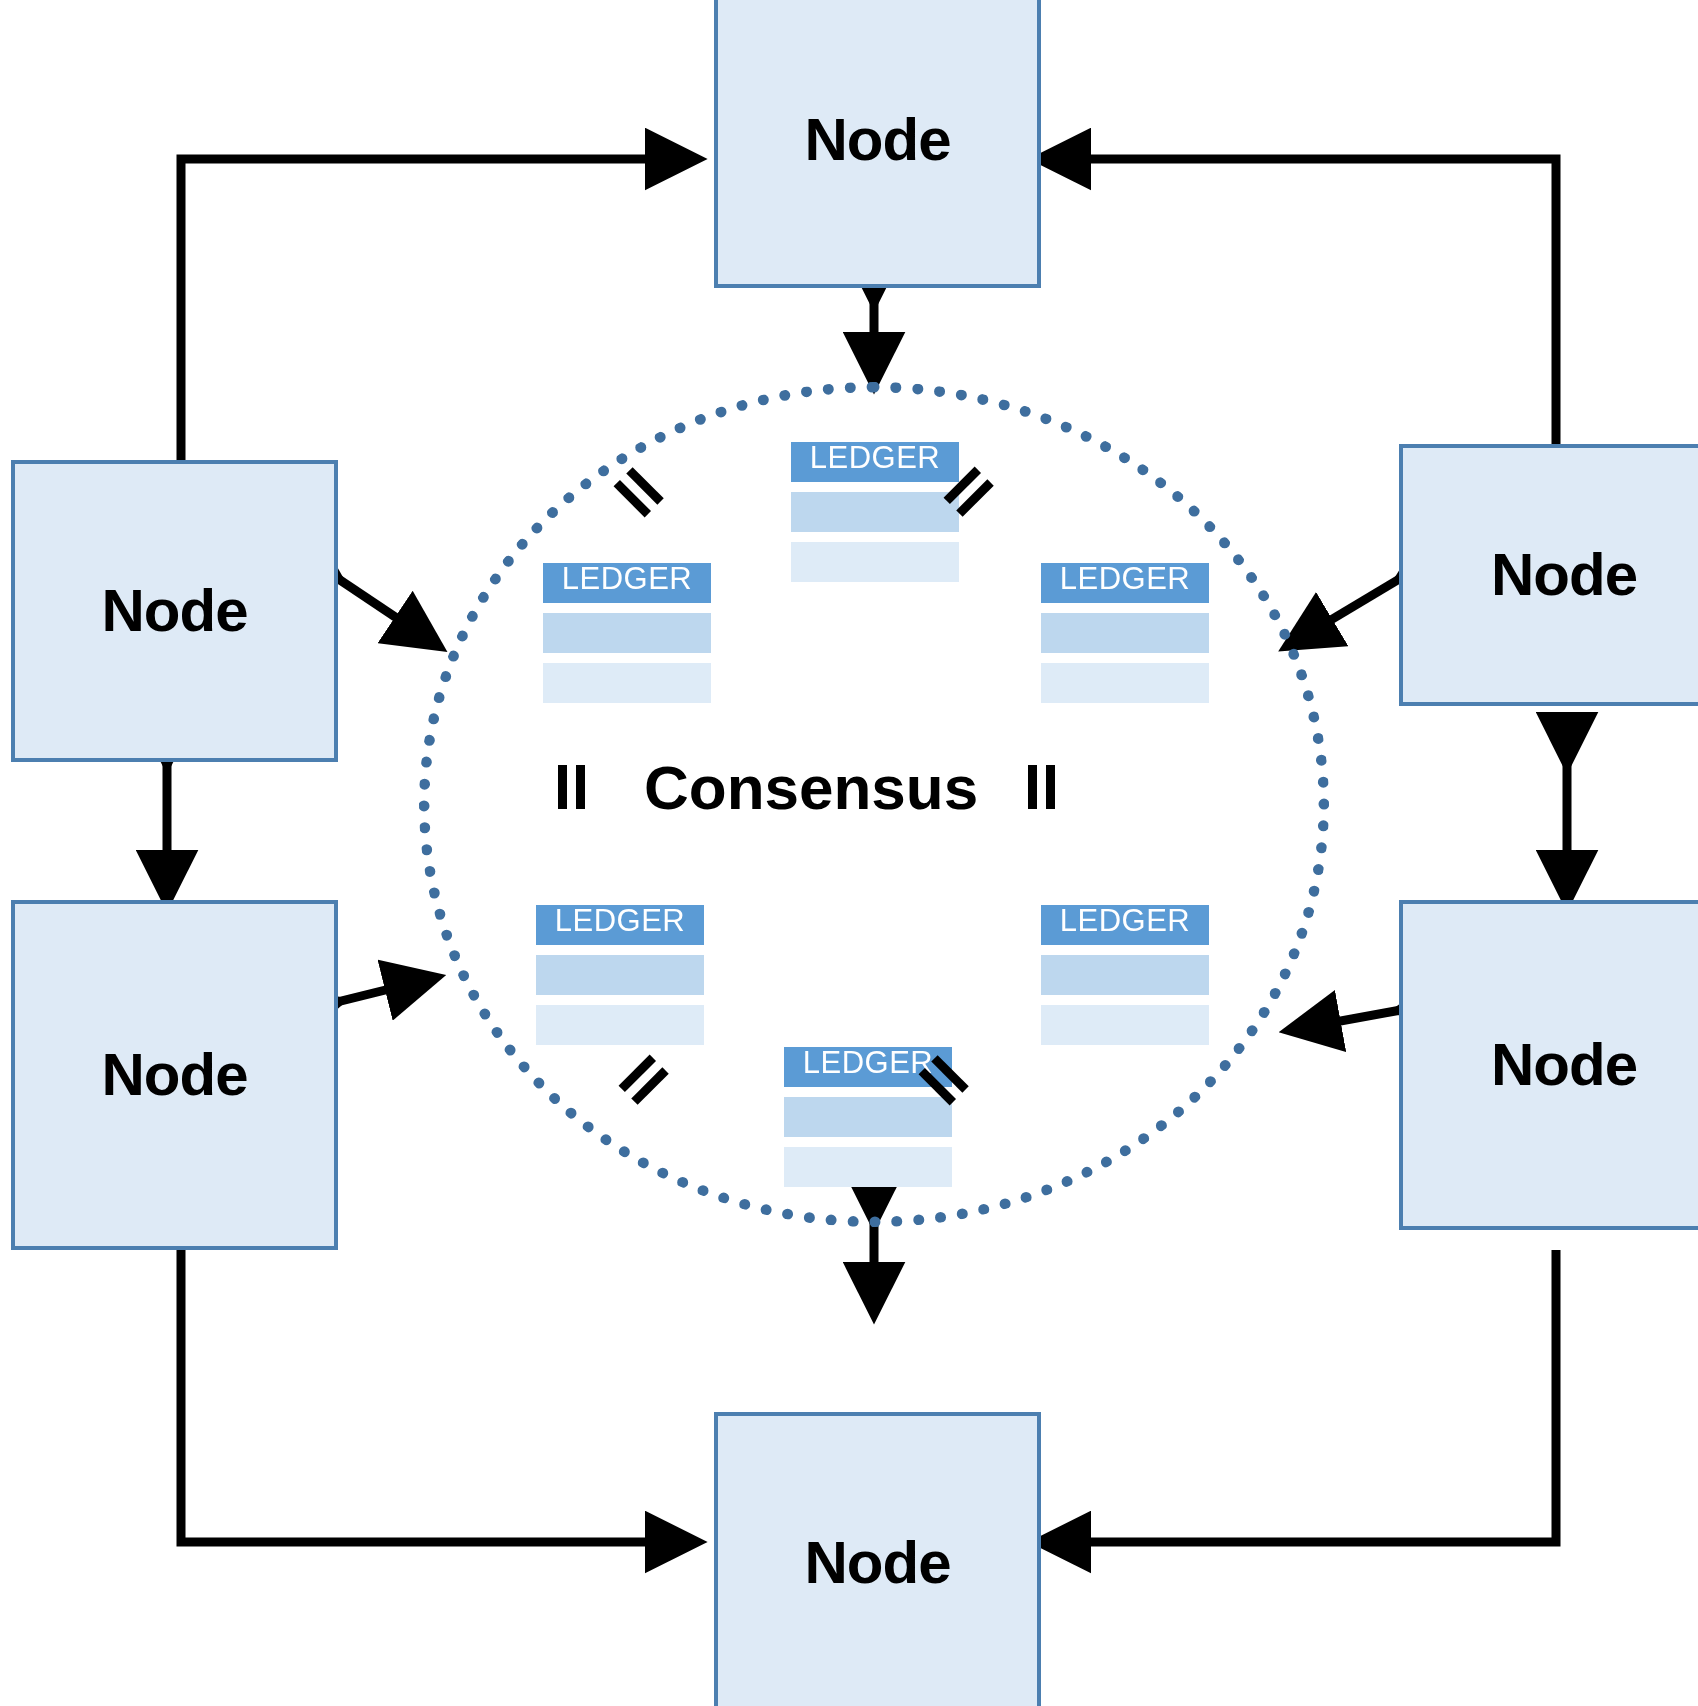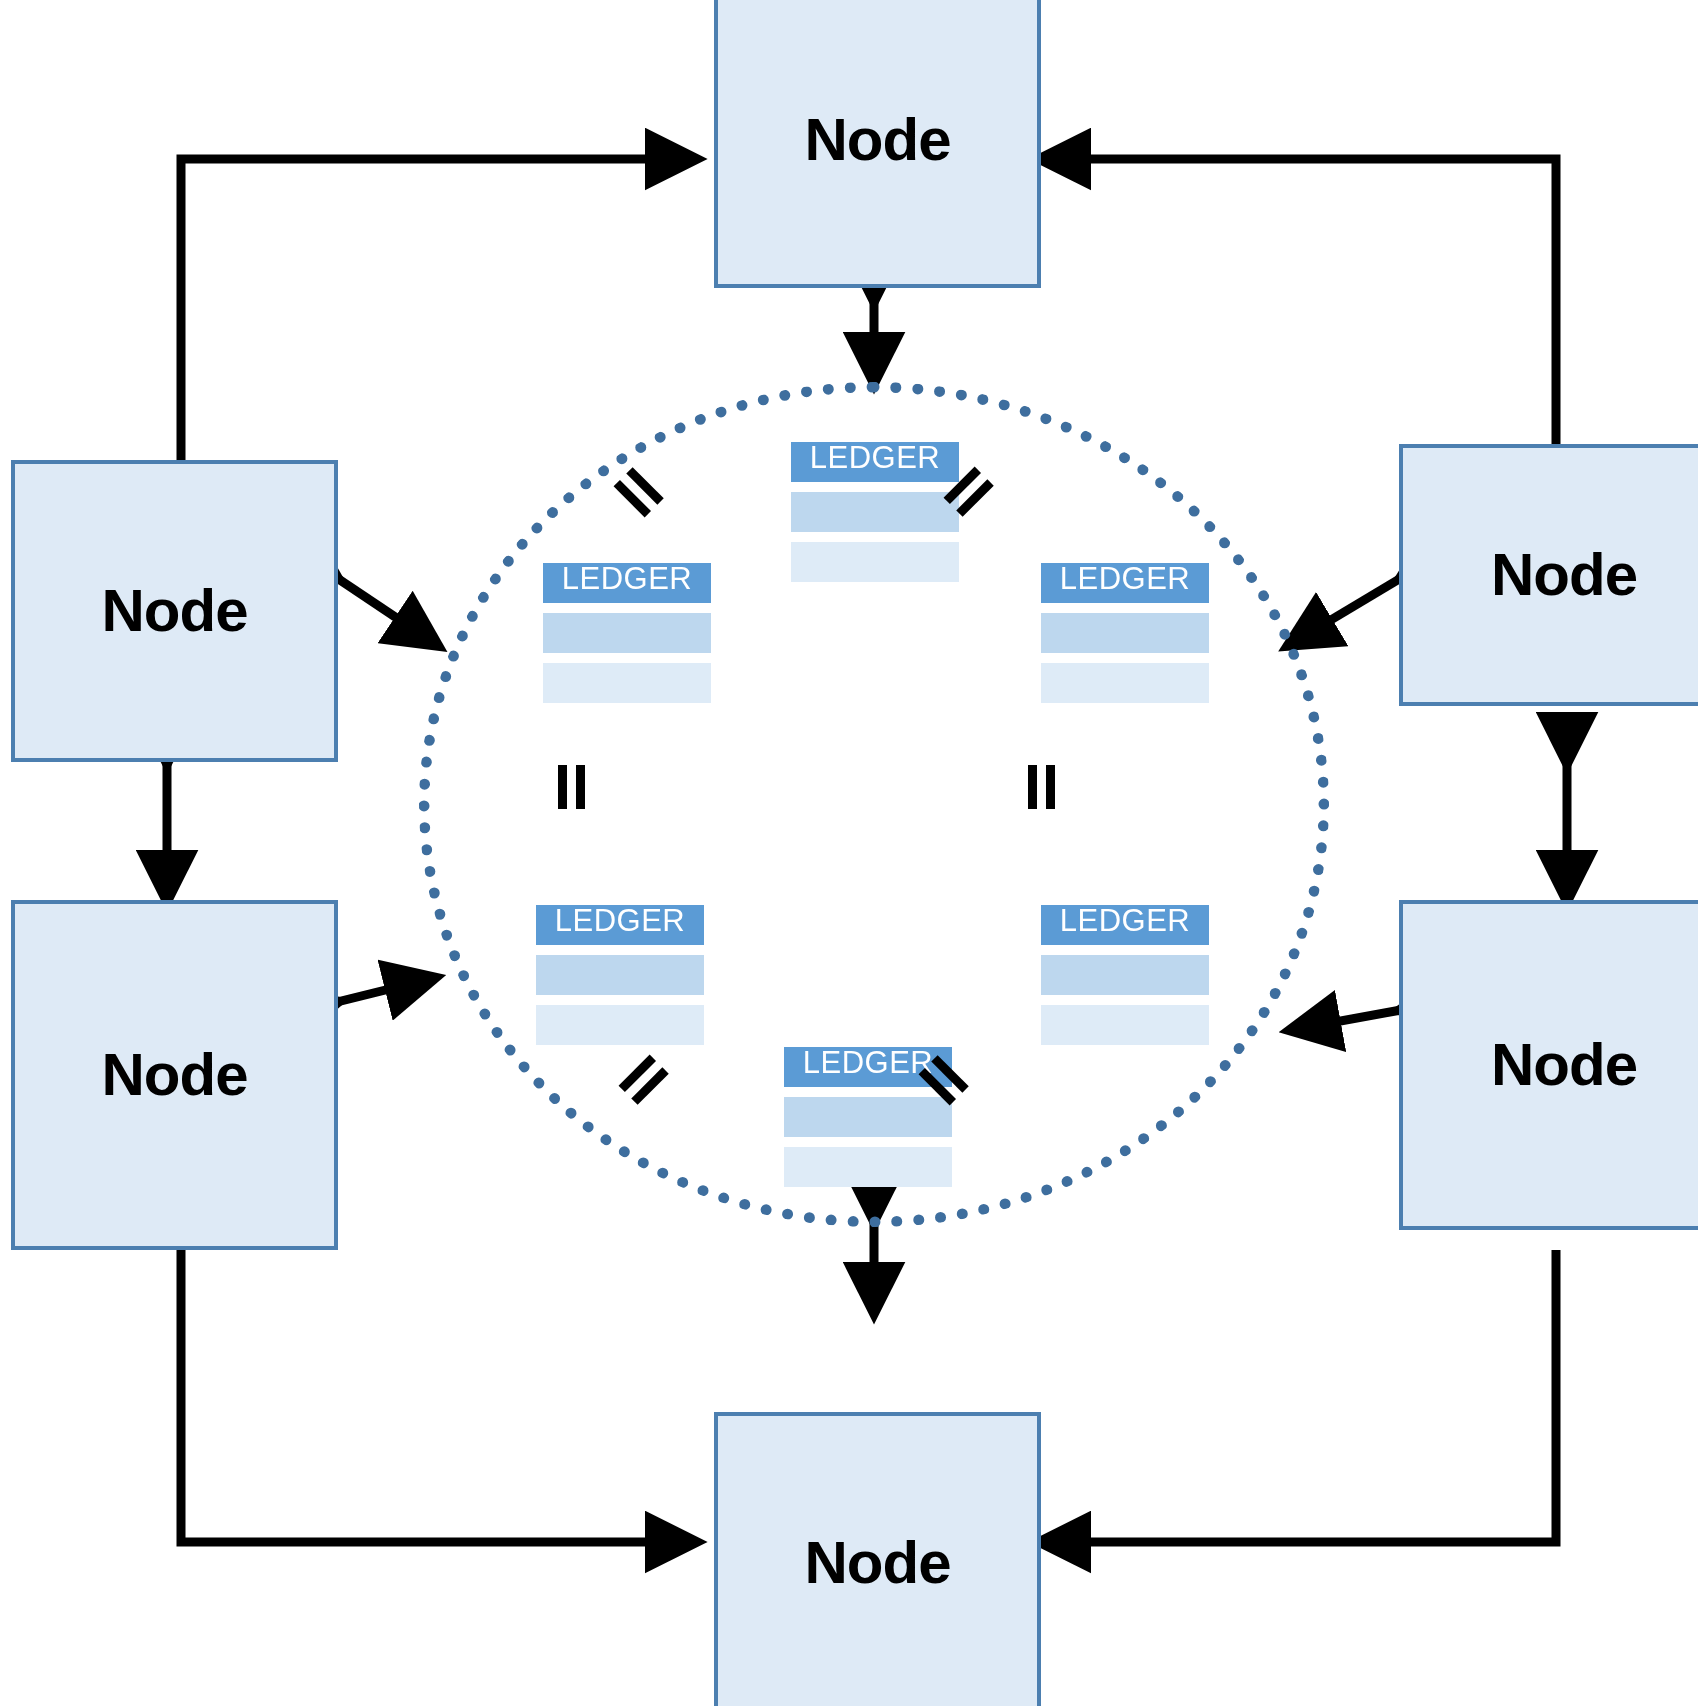--- a/index.html
+++ b/index.html
@@ -222,14 +222,15 @@
 
   <div class="eq rot45" style="left:605px;top:1058px;">
     <span class="a"></span>
       <span class="b"></span>
   </div>
   <div class="eq rot135" style="left:905px;top:1058px;">
     <span class="a"></span>
       <span class="b"></span>
   </div>
 
+  <div class="consensus-label" style="left:625px;top:757px;">Consensus</div>
 
 </div>
 
 </body></html>

